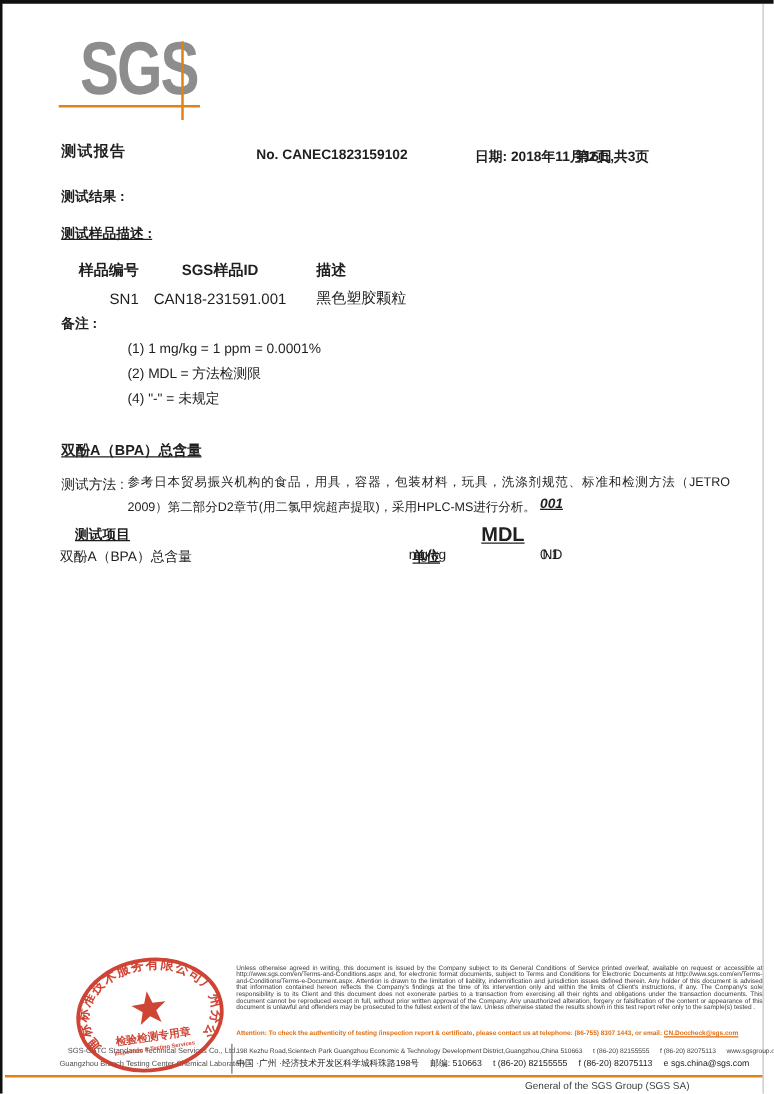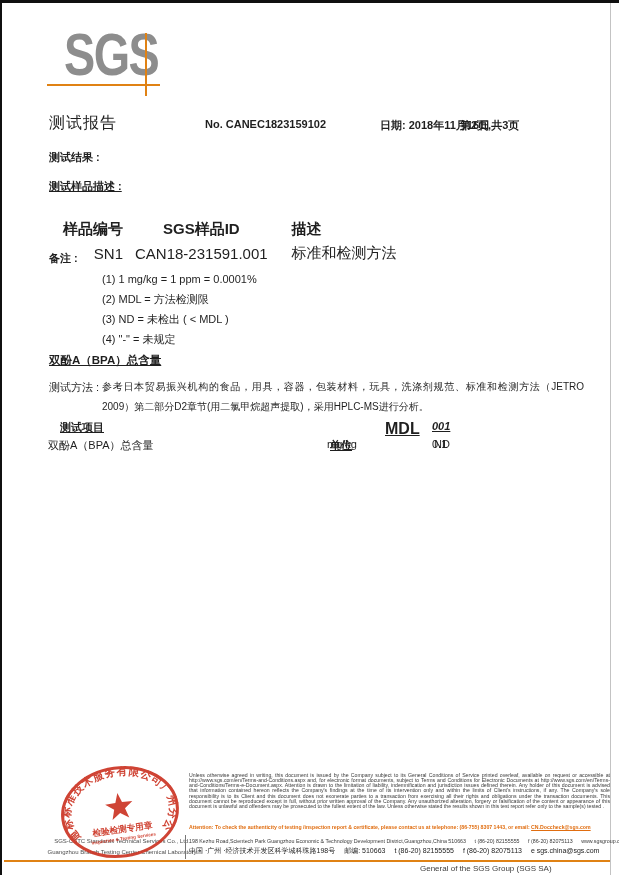--- a/index.html
+++ b/index.html
@@ -11,46 +11,46 @@
   }
   .right-edge { position:absolute; top:0; right:8px; width:1px; height:875px; background:#c3c3c3; }
 
   
   .logo-text { position:absolute; left:62px; top:22px; font-size:60px; font-weight:bold;
     color:#8d8d8d; letter-spacing:-2px; transform:scaleX(0.78); transform-origin:left top; line-height:60px; }
   .logo-hline { position:absolute; left:45px; top:81px; width:113px; height:2px; background:#e08214; }
   .logo-vline { position:absolute; left:143px; top:30px; width:2px; height:63px; background:#e08214; }
 
   
-  .report-title { position:absolute; left:47px; top:110px; font-size:16px; font-weight:normal; letter-spacing:1px; }
+  .report-title { position:absolute; left:47px; top:110px; font-size:12px; font-weight:bold; letter-spacing:1px; }
   .report-no   { position:absolute; left:203px; top:115px; font-size:11px; font-weight:bold; }
   .report-date { position:absolute; left:378px; top:115px; font-size:11px; font-weight:bold; }
   .page-info   { position:absolute; left:458px; top:115px; font-size:11px; font-weight:bold; }
 
   .results-label { position:absolute; left:47px; top:147px; font-size:11px; font-weight:bold; }
   .sample-desc-title { position:absolute; left:47px; top:176px; font-size:11px; font-weight:bold; text-decoration:underline; }
 
   
-  .sample-table { position:absolute; left:55px; top:216px; font-size:15px; border-collapse:collapse; }
+  .sample-table { position:absolute; left:55px; top:204px; font-size:12px; border-collapse:collapse; }
   .sample-table th { font-weight:bold; text-align:center; padding:1px 6px 4px 6px; }
   .sample-table td { text-align:right; padding:1px 6px; }
   .sample-table th.desc, .sample-table td.desc { text-align:left; padding-left:18px; }
 
   .notes-label { position:absolute; left:47px; top:248px; font-size:11px; font-weight:bold; }
   .notes-list { position:absolute; left:100px; top:266px; font-size:11px; line-height:20px; }
 
   .bpa-title { position:absolute; left:47px; top:350px; font-size:11.5px; font-weight:bold; text-decoration:underline; }
   .method-label { position:absolute; left:47px; top:377px; font-size:11px; }
   .method-text { position:absolute; left:100px; top:374px; width:482px; font-size:10px; line-height:20px; text-align:justify; }
 
   
   .rt-item-h  { position:absolute; left:58px;  top:417px; font-size:11px; font-weight:bold; text-decoration:underline; }
   .rt-unit-h  { position:absolute; left:328px; top:417px; font-size:11px; font-weight:bold; text-decoration:underline;margin-top:18px; }
   .rt-mdl-h   { position:absolute; left:383px; top:417px; font-size:16px; font-weight:bold; text-decoration:underline; }
-  .rt-col-h   { position:absolute; left:430px; top:417px; font-size:11px; font-weight:bold; font-style:italic; text-decoration:underline; }
+  .rt-col-h   { position:absolute; left:430px; top:394px; font-size:11px; font-weight:bold; font-style:italic; text-decoration:underline; }
   .rt-item-v  { position:absolute; left:46px;  top:435px; font-size:11px; }
   .rt-unit-v  { position:absolute; left:325px; top:435px; font-size:11px; }
   .rt-mdl-v   { position:absolute; left:386px; top:435px; font-size:11px;padding-left:44px; }
   .rt-res-v   { position:absolute; left:432px; top:435px; font-size:11px; }
 
   
   .company-lines { position:absolute; left:40px; top:833px; width:160px; text-align:center;
     font-size:6px; line-height:11px; color:#4d4d4d; }
   .stamp { position:absolute; left:52px; top:761px; width:132px; height:96px; transform:rotate(-8deg); opacity:0.92; }
   .disclaimer { position:absolute; left:187px; top:770px; width:421px; font-size:5.2px; line-height:5.15px;
@@ -86,30 +86,29 @@
   <table class="sample-table">
     <tbody>
         <tr>
       <th>样品编号</th>
       <th>SGS样品ID</th>
       <th class="desc">描述</th>
     </tr>
     <tr>
       <td>SN1</td>
       <td>CAN18-231591.001</td>
-      <td class="desc">标准和检测方法</td>
+      <td class="desc">黑色塑胶颗粒</td>
     </tr>
   </tbody>
     </table>
 
   <div class="notes-label">备注 :</div>
   <div class="notes-list">
     <div>(1) 1 mg/kg = 1 ppm = 0.0001%</div>
     <div>(2) MDL = 方法检测限</div>
-    <div>(3) ND = 未检出 ( &lt; MDL )</div>
     <div>(4) "-" = 未规定</div>
   </div>
 
   <div class="bpa-title">双酚A（BPA）总含量</div>
   <div class="method-label">测试方法 :</div>
   <div class="method-text">参考日本贸易振兴机构的食品，用具，容器，包装材料，玩具，洗涤剂规范、标准和检测方法（JETRO 2009）第二部分D2章节(用二氯甲烷超声提取)，采用HPLC-MS进行分析。</div>
 
   <div class="rt-item-h">测试项目</div>
   <div class="rt-unit-h">单位</div>
   <div class="rt-mdl-h">MDL</div>

